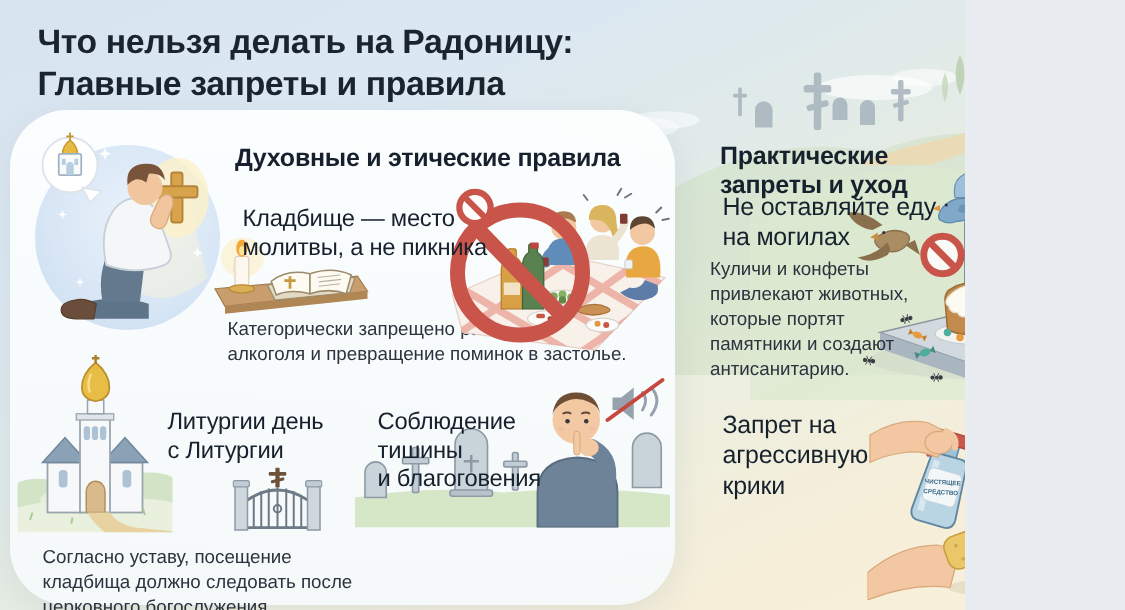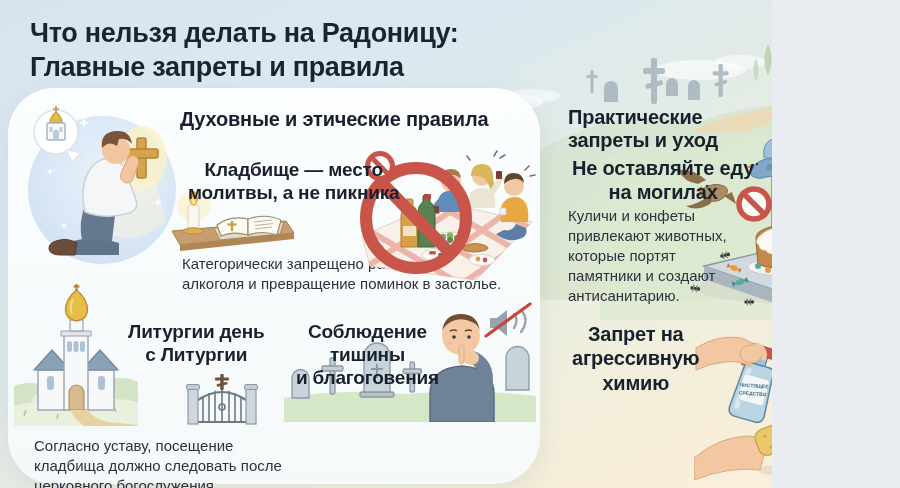--- a/index.html
+++ b/index.html
@@ -13,22 +13,22 @@
     position:absolute;left:30px;top:16px;margin:0;
     font-size:27px;font-weight:700;line-height:1.26;letter-spacing:-0.3px;
     color:#1a242f;white-space:pre-line;
   }
   .panel{
     position:absolute;left:8px;top:88px;width:532px;height:396px;
     background:linear-gradient(180deg,rgba(253,255,255,.95) 0%,rgba(246,250,252,.9) 100%);
     border-radius:46px;box-shadow:0 8px 26px rgba(110,135,160,.14);
   }
   .abs{position:absolute;}
-  .h-section{font-size:20px;font-weight:700;color:#17212d;letter-spacing:-0.2px;margin:0;}
-  .h-block{font-size:19px;font-weight:700;color:#17212d;line-height:1.22;letter-spacing:-0.2px;white-space:pre-line;margin:4px;text-align:center;}
+  .h-section{font-size:20px;font-weight:700;color:#17212d;letter-spacing:-0.2px;margin:8px;}
+  .h-block{font-size:19px;font-weight:400;color:#17212d;line-height:1.22;letter-spacing:-0.2px;white-space:pre-line;margin:10px;}
   .h-block.lg{font-size:20px;}
   .caption{font-size:15px;color:#2b333e;line-height:1.34;white-space:pre-line;margin:0;}
   .z2{z-index:2;}
   svg{display:block;}
   svg text{font-family:"Liberation Sans",sans-serif;}
 </style>
 </head>
 <body>
 
 <div class="canvas">
@@ -335,21 +335,21 @@
       </g>
     </svg>
 
     <div class="abs h-block z2" style="left:284px;top:228px;">Соблюдение
 тишины
 и благоговения</div>
   </div>
 
   <h2 class="abs h-section" style="left:568px;top:106px;">Практические запреты и уход</h2>
 
-  <div class="abs h-block lg z2" style="left:568px;top:152px;">Не оставляйте еду
+  <div class="abs h-block lg z2" style="left:568px;top:144px;">Не оставляйте еду
 на могилах</div>
   <p class="abs caption z2" style="left:568px;top:206px;">Куличи и конфеты
 привлекают животных,
 которые портят
 памятники и создают
 антисанитарию.</p>
 
   <svg class="abs" style="left:676px;top:136px;" width="224" height="175" viewBox="0 0 224 175">
     <defs>
       <g id="ant" fill="#3a3d42">
@@ -460,21 +460,21 @@
       <g transform="translate(58,132) rotate(22)">
         <ellipse rx="4" ry="2.6" fill="#e89b3e"></ellipse>
           <path d="M-3.6 0 l-3.6 -2.6 0 5.2z" fill="#c67f29"></path>
           <path d="M3.6 0 l3.6 -2.6 0 5.2z" fill="#c67f29"></path>
       </g>
     </g>
   </svg>
 
   <div class="abs h-block lg z2" style="left:568px;top:318px;">Запрет на
 агрессивную
-химию</div>
+крики</div>
 
   <svg class="abs" style="left:694px;top:318px;" width="208" height="162" viewBox="0 0 208 162">
     <ellipse cx="134" cy="152" rx="70" ry="9" fill="#d8cdb4" opacity=".5"></ellipse>
     <path d="M104 120 V40 Q104 16 134 16 Q164 16 164 40 V120 Z" fill="#ced6dc" stroke="#828f9a" stroke-width="1.5"></path>
     <g stroke="#8c98a3" stroke-width="5">
       <line x1="134" y1="42" x2="134" y2="78"></line>
         <line x1="118" y1="56" x2="150" y2="56"></line>
     </g>
     <g fill="#b3a385" opacity=".5">
       <ellipse cx="116" cy="90" rx="9" ry="13"></ellipse>

